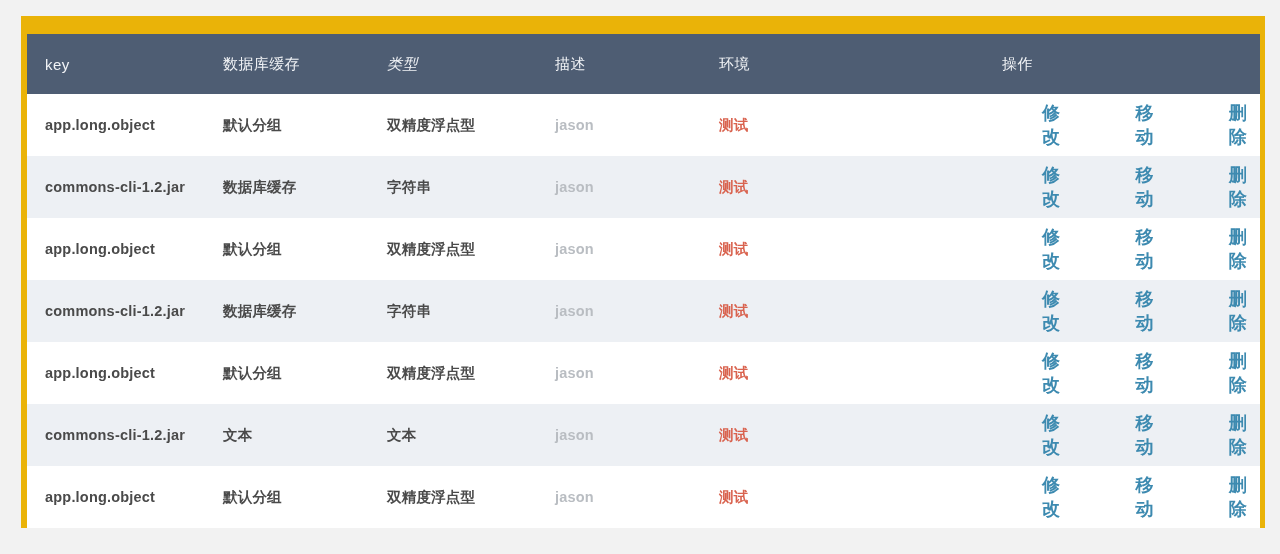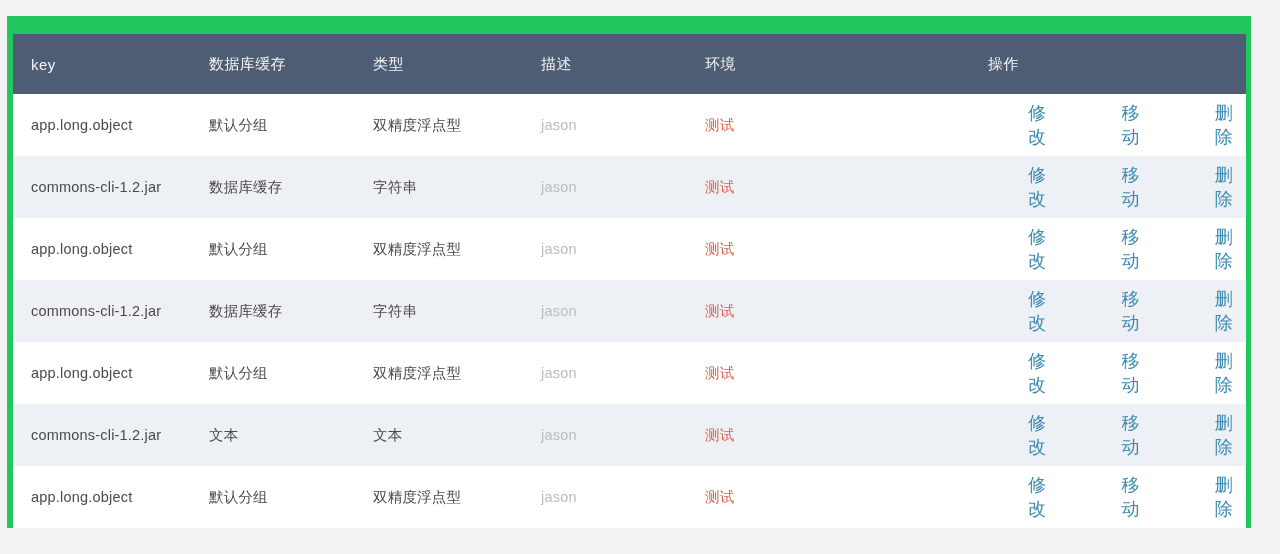--- a/index.html
+++ b/index.html
@@ -9,25 +9,25 @@
   body {
     width: 1280px;
     height: 554px;
     background: #f2f2f2;
     font-family: "Liberation Sans", "DejaVu Sans", sans-serif;
     overflow: hidden;
   }
 
   #card {
     position: absolute;
-    left: 7px;
+    left: 21px;
     top: 16px;
     width: 1244px;
     height: 512px;
-    background: #22c55e;
+    background: #eab308;
     box-sizing: border-box;
   }
 
   #table {
     position: absolute;
     left: 6px;
     top: 18px;
     width: 1233px;
     border-collapse: collapse;
     table-layout: fixed;
@@ -43,29 +43,30 @@
     margin: 0;
     font-weight: normal;
     text-align: left;
     color: #f2f4f7;
     font-size: 15px;
     vertical-align: middle;
     letter-spacing: 0.4px;
   }
   th.c-key      { padding-left: 18px; }
   th.c-group    { padding-left: 0; }
-  th.c-type     { padding-left: 0; }
+  th.c-type     { padding-left: 0; font-style: italic; }
   th.c-desc     { padding-left: 0; margin-left: 20px; }
   th.c-env      { padding-left: 0; }
   th.c-actions  { padding-left: 0; }
 
   
   tbody tr {
     height: 62px;
     background: #ffffff;
+    font-weight: bold;
   }
   tbody tr.striped {
     background: #edf0f4;
   }
   tbody td {
     padding: 0;
     margin: 0;
     font-size: 14.5px;
     color: #4d4d4d;
     vertical-align: middle;

